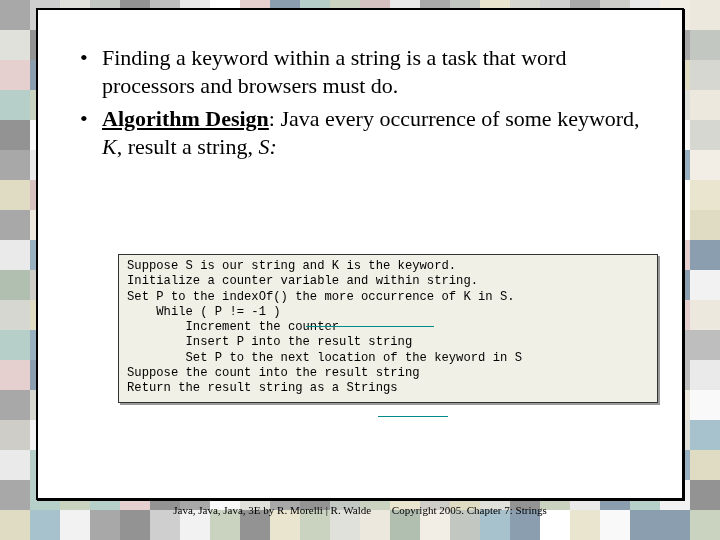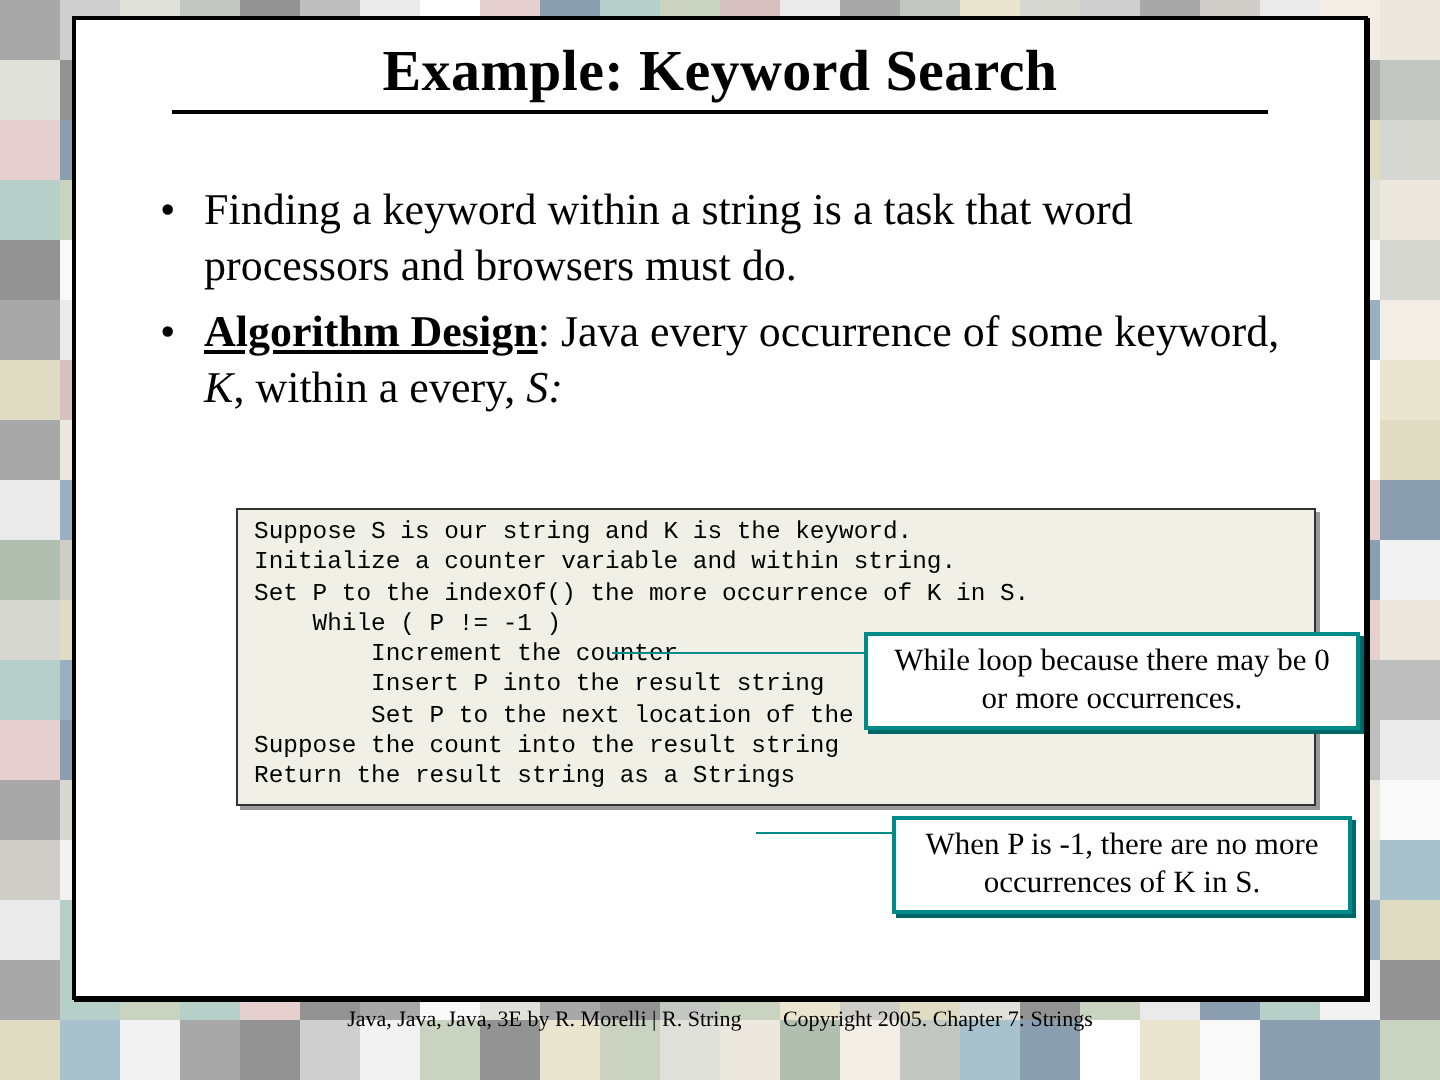--- a/index.html
+++ b/index.html
@@ -547,44 +547,41 @@
     <div style="background: rgb(44, 78, 112);"></div>
     <div style="background: rgb(255, 255, 255);"></div>
     <div style="background: rgb(217, 207, 168);"></div>
     <div style="background: rgb(244, 244, 244);"></div>
     <div style="background: rgb(44, 78, 112);"></div>
     <div style="background: rgb(44, 78, 112);"></div>
     <div style="background: rgb(158, 174, 140);"></div>
   </div>
 
 <div class="slide">
-  <h1 class="title">Example: Keyword Search</h1>
 
   <div class="body">
     <ul class="bullets">
       <li><span>Finding a keyword within a string is a task that word processors and browsers must do.</span></li>
       <li>
-        <span class="bold under">Algorithm Design</span><span>: Java every occurrence of some keyword, </span><span class="ital">K</span><span>, within a every, </span><span class="ital">S:</span>
+        <span class="bold under">Algorithm Design</span><span>: Java every occurrence of some keyword, </span><span class="ital">K</span><span>, result a string, </span><span class="ital">S:</span>
       </li>
     </ul>
   </div>
 
   <div class="code-box"><span>Suppose S is our string and K is the keyword.</span>
 <span>Initialize a counter variable and within string.</span>
 <span>Set P to the indexOf() the more occurrence of K in S.</span>
 <span>    While ( P != -1 )</span>
 <span>        Increment the counter</span>
 <span>        Insert P into the result string</span>
 <span>        Set P to the next location of the keyword in S</span>
 <span>Suppose the count into the result string</span>
 <span>Return the result string as a Strings</span></div>
 
   <div class="connector conn-1"></div>
   <div class="connector conn-2"></div>
 
-  <div class="callout callout-1"><span>While loop because there may be 0 or more occurrences.</span></div>
-  <div class="callout callout-2"><span>When P is -1, there are no more occurrences of K in S.</span></div>
 </div>
 
 <div class="footer">
-  <span>Java, Java, Java, 3E by R. Morelli | R. String</span>
+  <span>Java, Java, Java, 3E by R. Morelli | R. Walde</span>
   <span>Copyright 2005.  Chapter 7: Strings</span>
 </div>
 
 </body></html>

